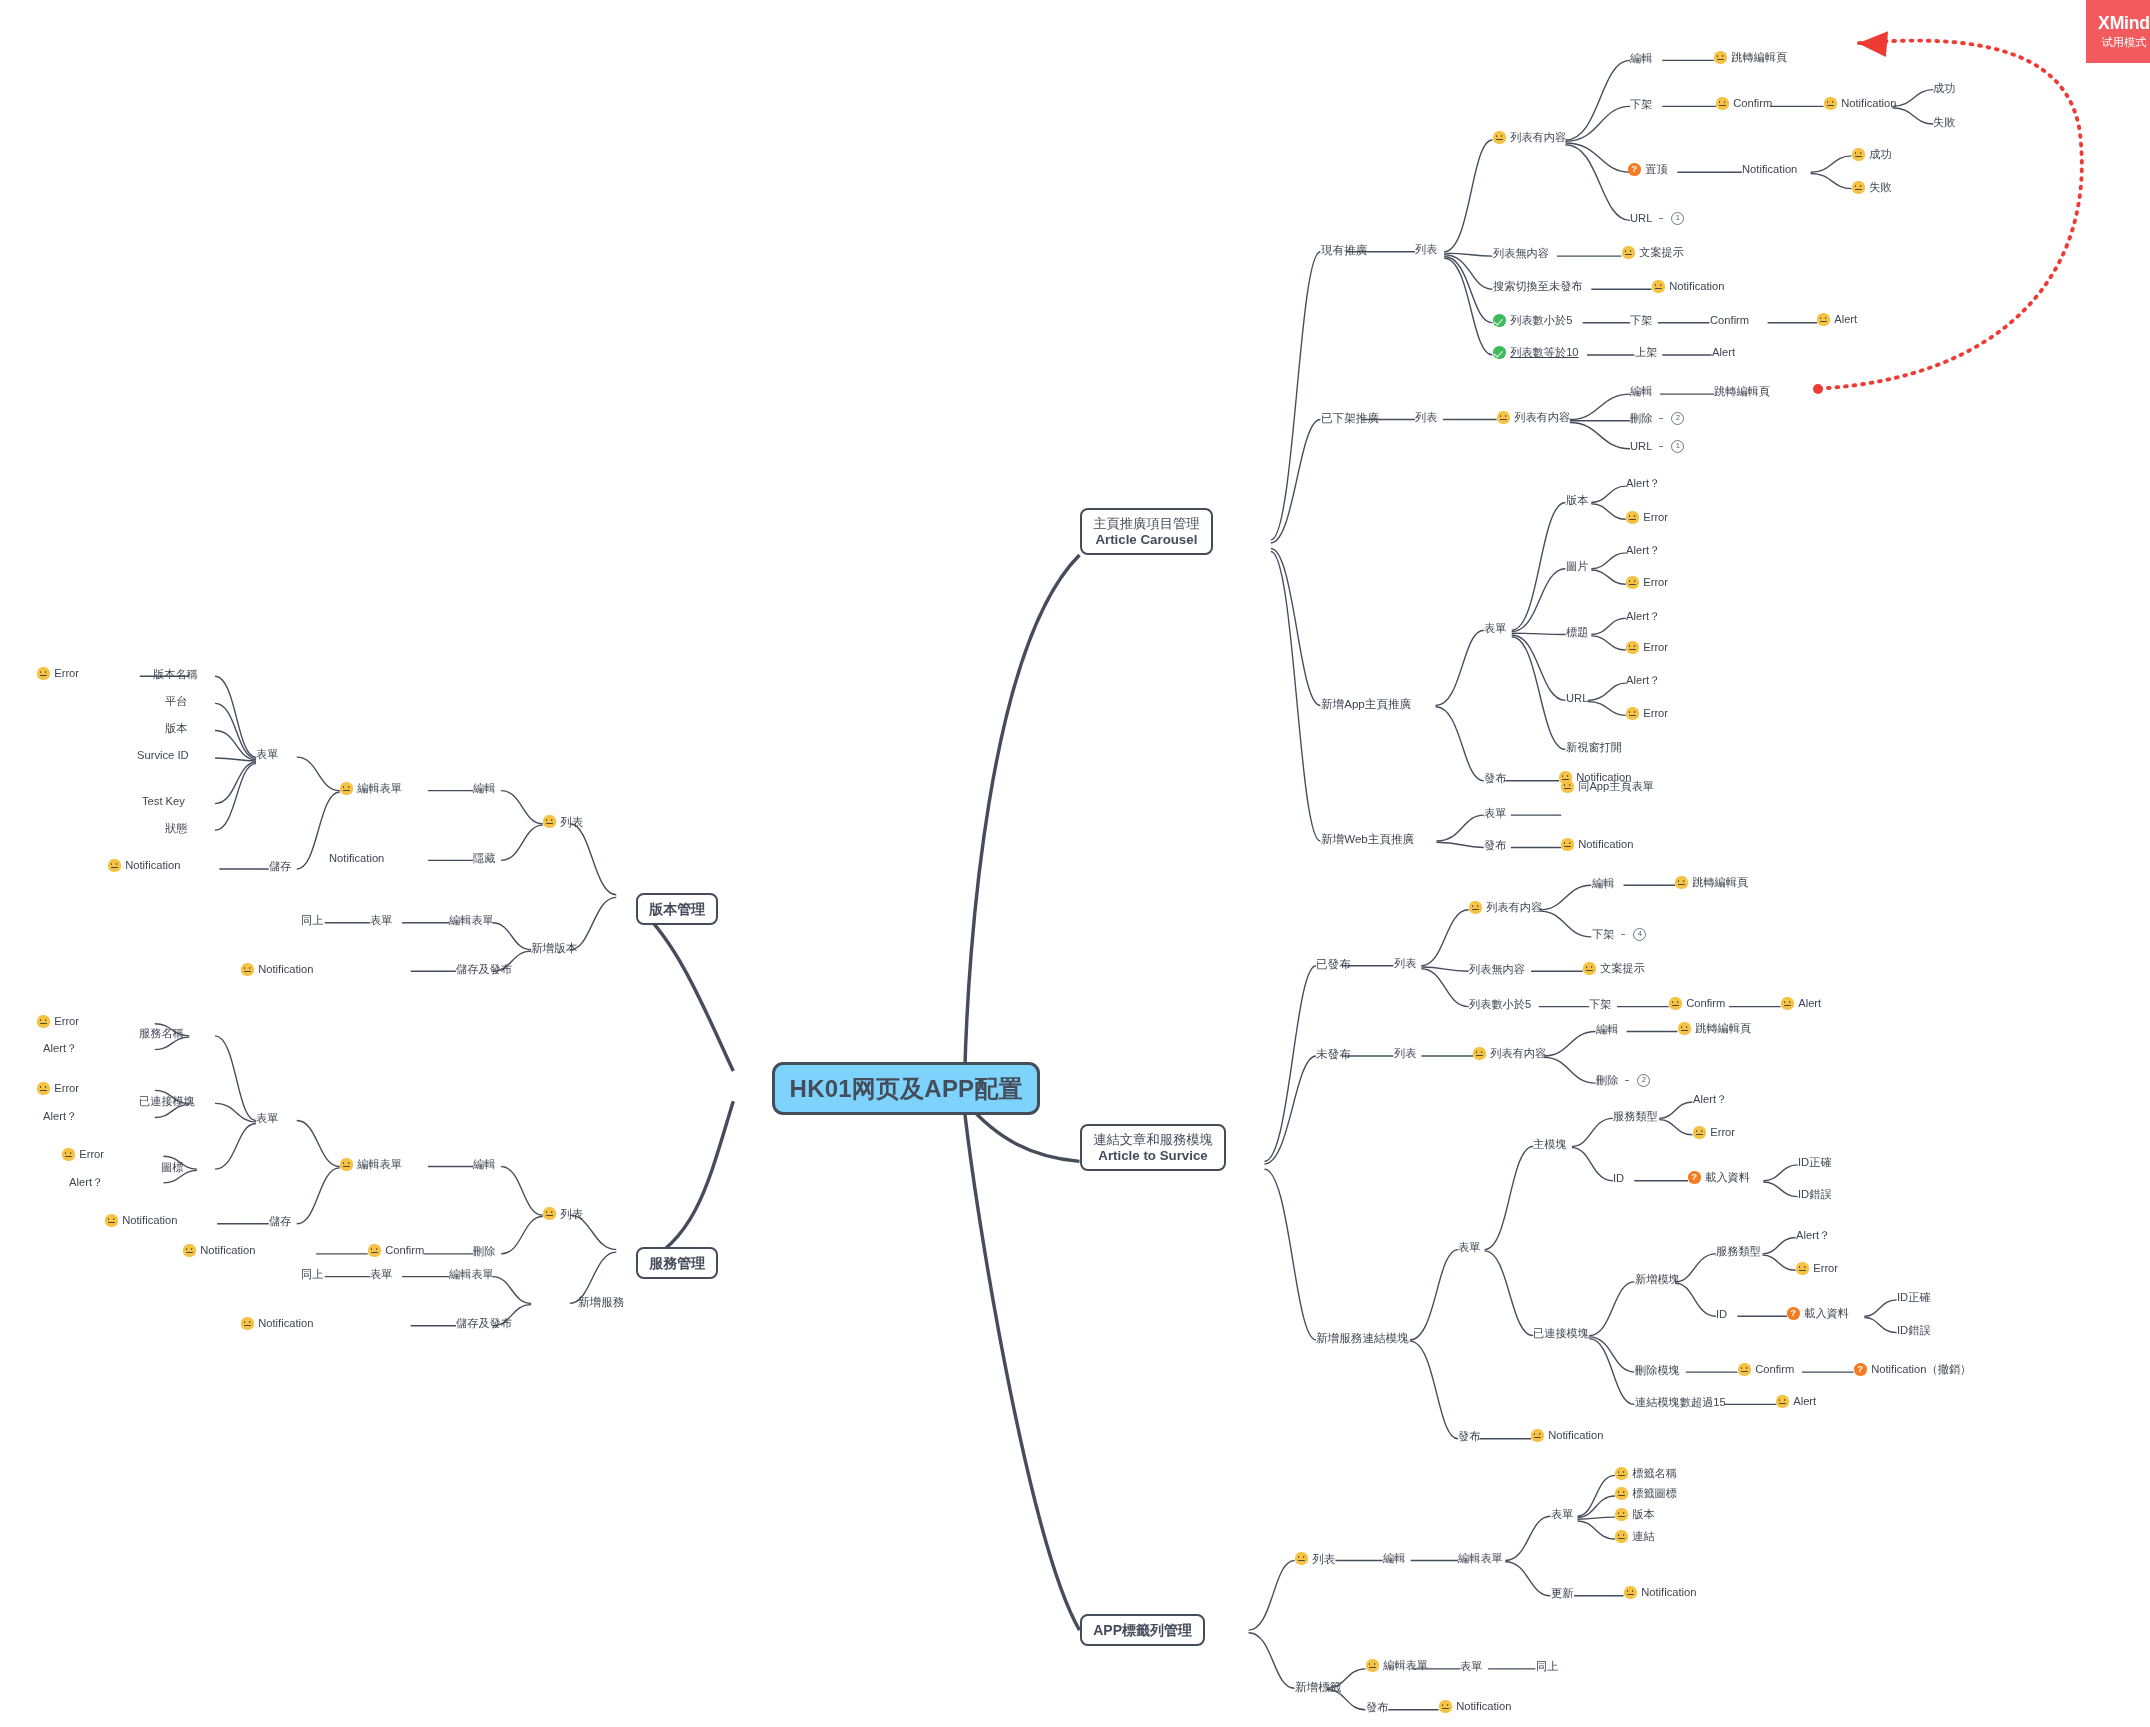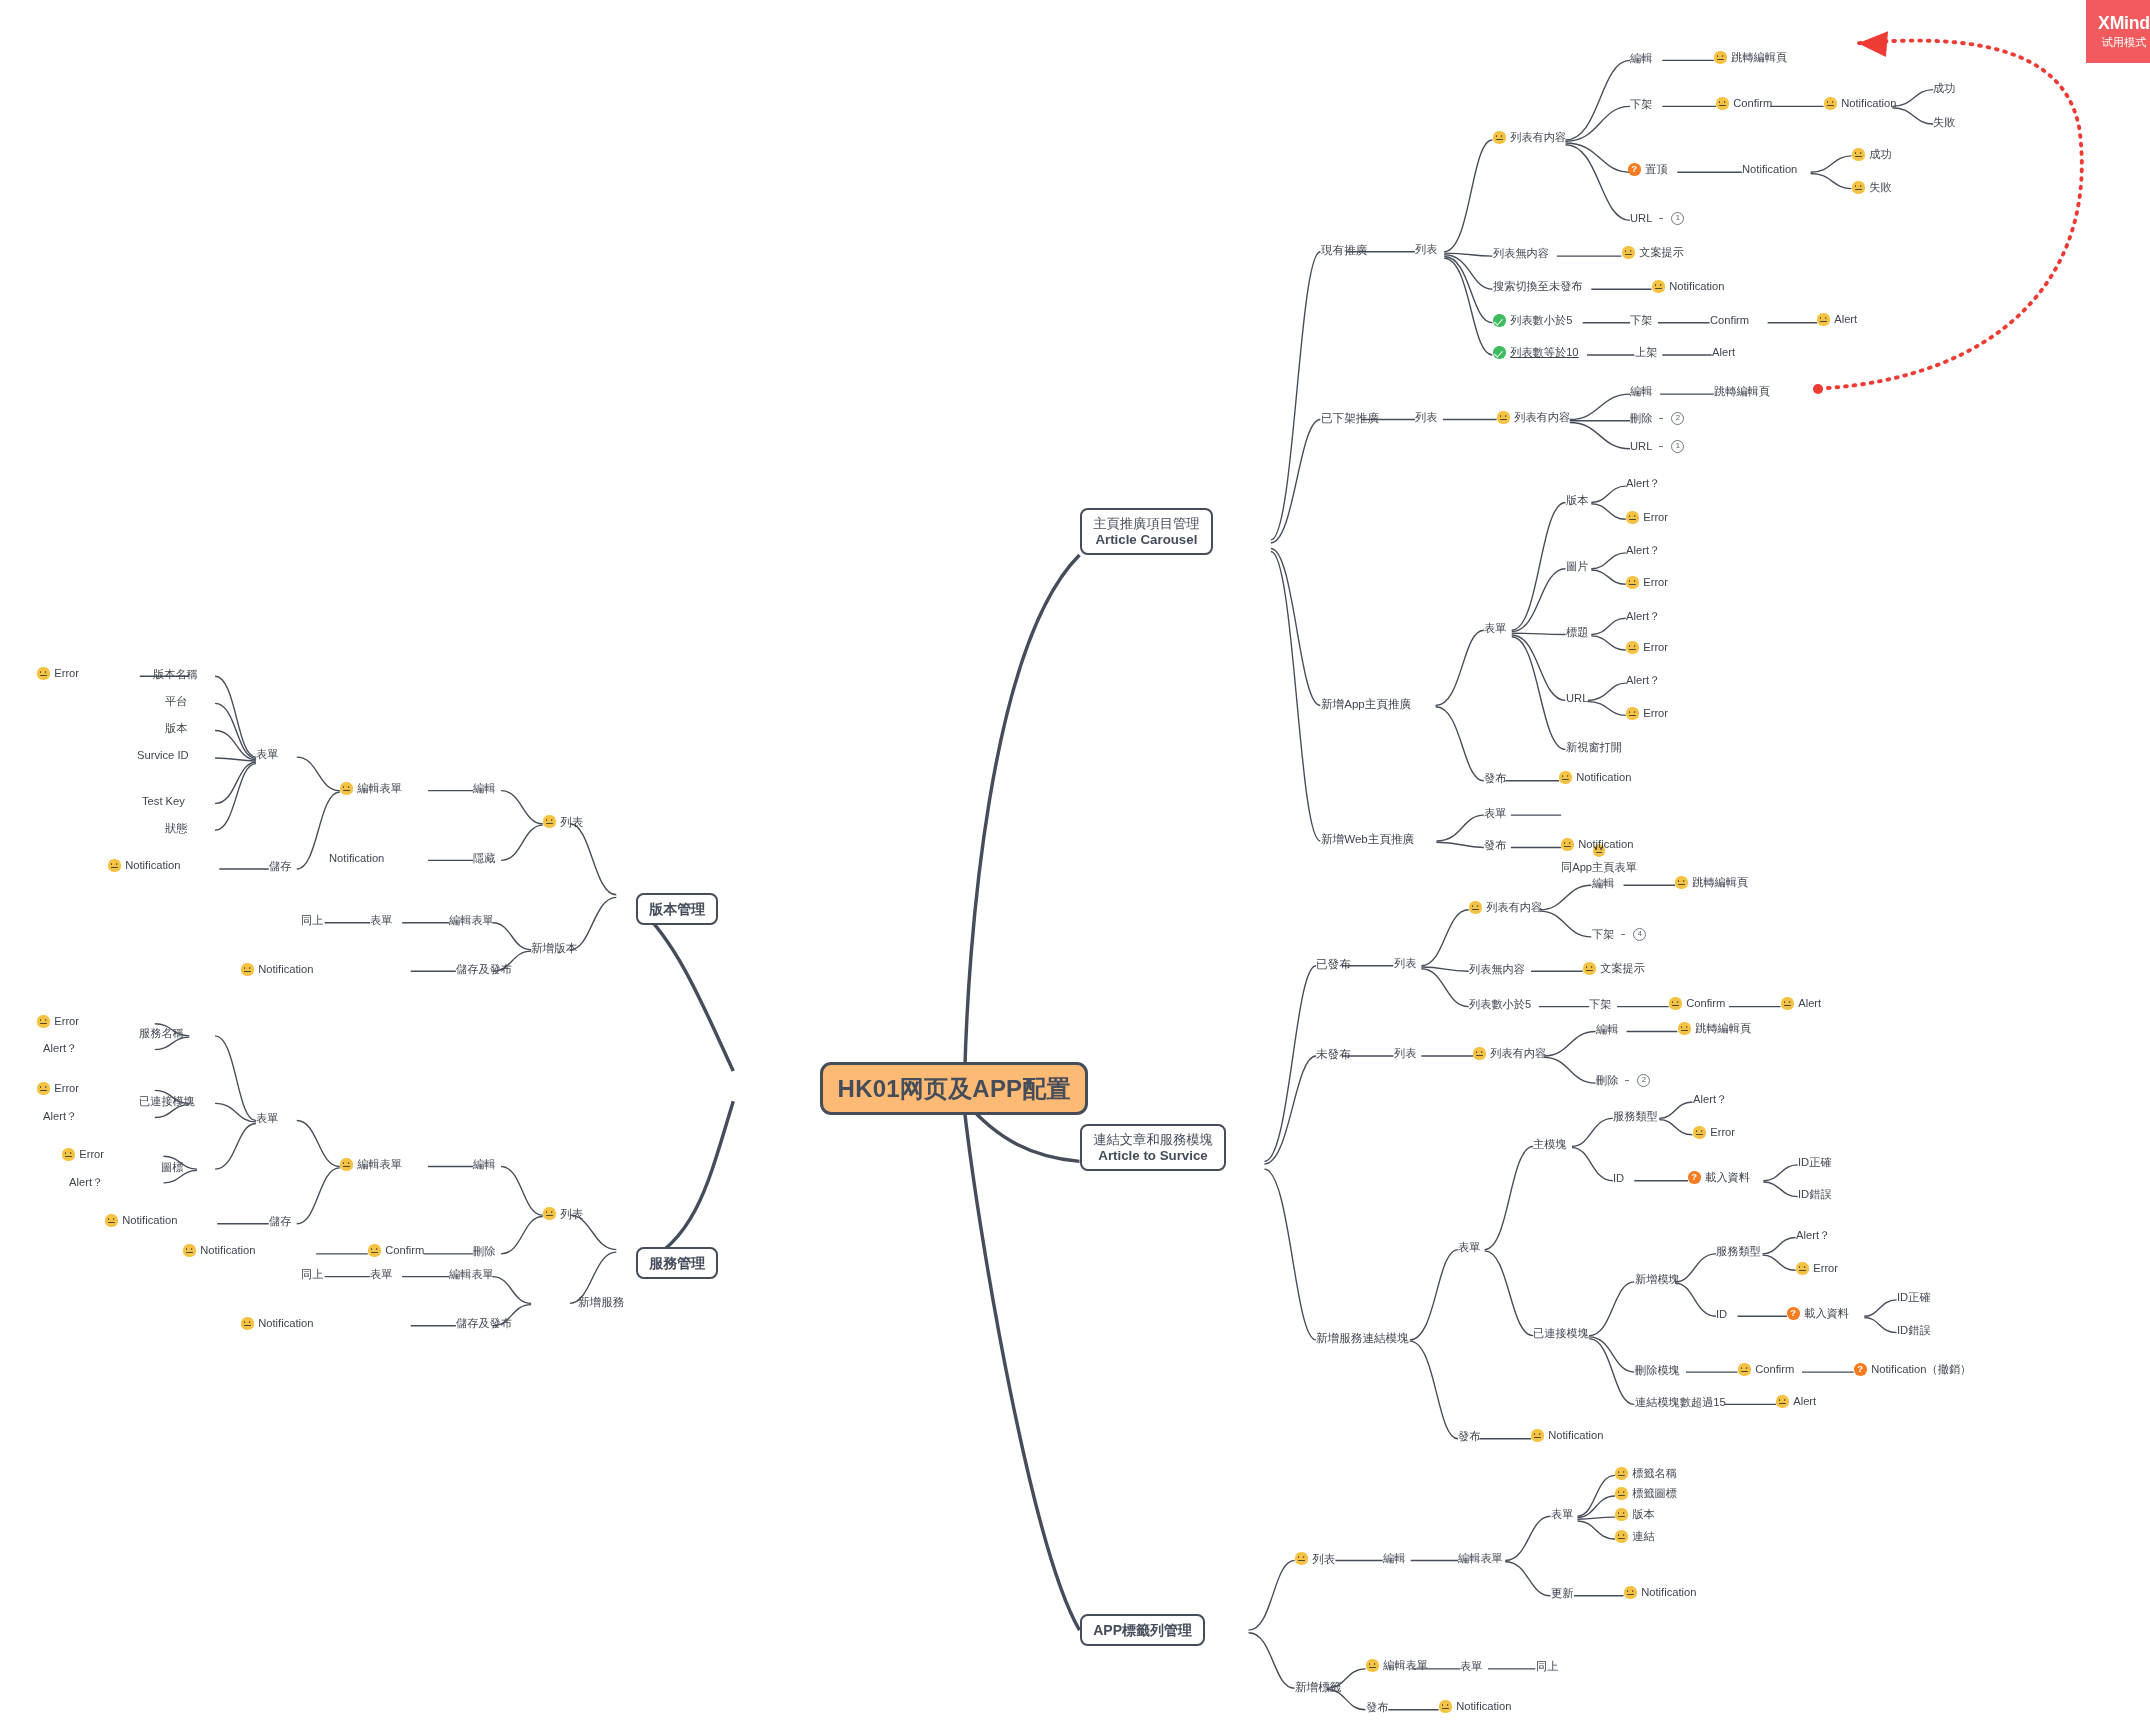--- a/index.html
+++ b/index.html
@@ -30,27 +30,26 @@
     white-space:nowrap;
     line-height:1.15;
   }
   .node .lbl{display:inline-block;}
 
   
   .central{
     box-sizing:border-box;
     border:3px solid #454c5a;
     border-radius:11.2px;
-    background:#fdba74;
+    background:#7dd3fc;
     padding:9.5px 14.6px;
     font-size:24px;
     font-weight:bold;
     color:#454c5a;
     letter-spacing:0.2px;
-    margin-left:48px;
   }
   
   .main-topic{
     box-sizing:border-box;
     border:2.2px solid #454c5a;
     border-radius:7.7px;
     background:#ffffff;
     padding:6px 11.2px;
     text-align:center;
     color:#454c5a;
@@ -602,21 +601,21 @@
   <span class="mk smiley"></span>
   <span class="lbl">Notification</span>
     </div>
 
 <div class="node t-l2" style="left:1321px;top:832px;">
   <span class="lbl">新增Web主頁推廣</span>
     </div>
 <div class="node t-l3" style="left:1484px;top:807px;">
   <span class="lbl">表單</span>
     </div>
-<div class="node t-l4" style="left:1561px;top:844px;flex-direction:column;">
+<div class="node t-l4" style="left:1561px;top:780px;">
   <span class="mk smiley"></span>
   <span class="lbl">同App主頁表單</span>
     </div>
 <div class="node t-l3" style="left:1484px;top:839px;">
   <span class="lbl">發布</span>
     </div>
 <div class="node t-l4" style="left:1561px;top:838px;">
   <span class="mk smiley"></span>
   <span class="lbl">Notification</span>
     </div>

